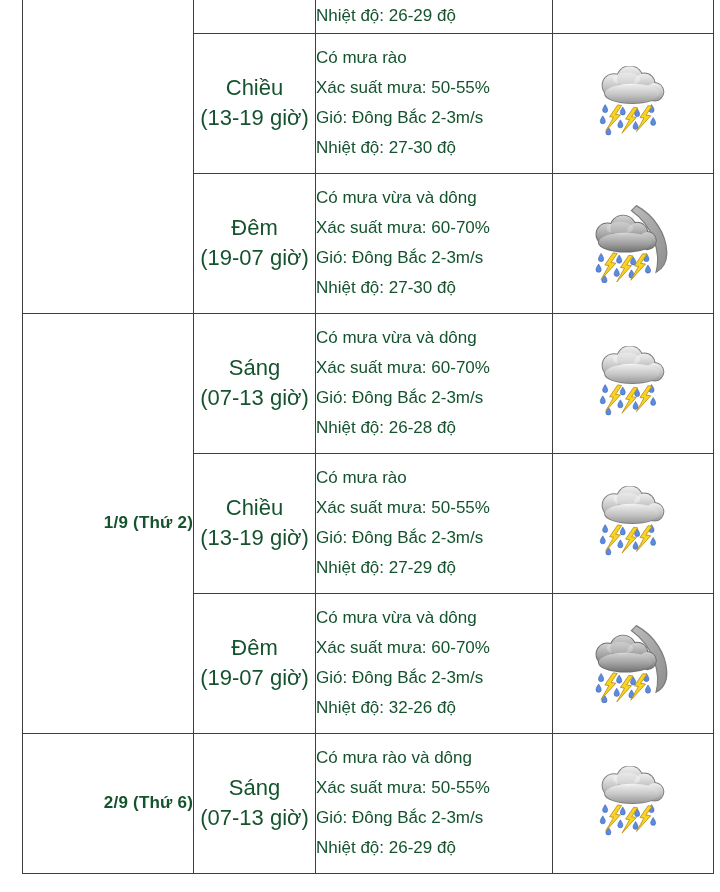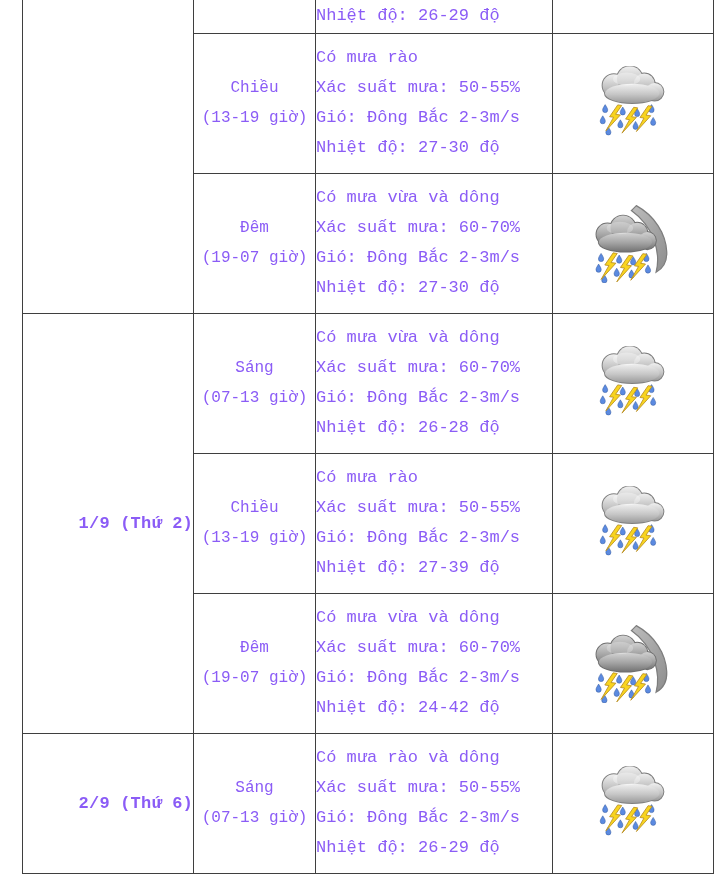--- a/index.html
+++ b/index.html
@@ -2,22 +2,22 @@
 <html lang="vi"><head>
 <meta charset="utf-8">
 <style>
   html,body{margin:0;padding:0;background:#ffffff;}
   .page{
     position:relative;
     width:720px;
     height:892px;
     background:#ffffff;
     overflow:hidden;
-    font-family:Liberation Mono, monospace;
-    color:#8b5cf6;
+    font-family:Liberation Sans, sans-serif;
+    color:#14532d;
   }
   table.wx{
     position:absolute;
     left:22px;
     top:0;
     border-collapse:collapse;
     table-layout:fixed;
     width:691px;
   }
   table.wx td{
@@ -30,21 +30,21 @@
   tr.r-std{height:140px;}
   tr.r-partial td{border-top:none;}
   td.date{
     text-align:right;
     font-weight:bold;
     font-size:17px;
     letter-spacing:.2px;
   }
   td.time{
     text-align:center;
-    font-size:16px;
+    font-size:22px;
     line-height:30px;
   }
   td.desc{
     font-size:17px;
     line-height:30px;
     padding-left:12px;
     padding-right:6px;
   }
   td.icn{text-align:center;}
   td.icn svg{vertical-align:middle;}
@@ -204,38 +204,38 @@
       </tr>
       <tr class="r-std">
         <td class="time">
           <div>Chiều</div>
           <div>(13-19 giờ)</div>
         </td>
         <td class="desc">
           <div>Có mưa rào</div>
           <div>Xác suất mưa: 50-55%</div>
           <div>Gió: Đông Bắc 2-3m/s</div>
-          <div>Nhiệt độ: 27-39 độ</div>
+          <div>Nhiệt độ: 27-29 độ</div>
         </td>
         <td class="icn">
           <svg viewBox="0 0 100 92" width="80" height="74">
               <use href="#sym-storm-day"></use>
             </svg>
         </td>
       </tr>
       <tr class="r-std">
         <td class="time">
           <div>Đêm</div>
           <div>(19-07 giờ)</div>
         </td>
         <td class="desc">
           <div>Có mưa vừa và dông</div>
           <div>Xác suất mưa: 60-70%</div>
           <div>Gió: Đông Bắc 2-3m/s</div>
-          <div>Nhiệt độ: 24-42 độ</div>
+          <div>Nhiệt độ: 32-26 độ</div>
         </td>
         <td class="icn">
           <svg viewBox="0 0 104 96" width="86" height="79">
               <use href="#sym-storm-night"></use>
             </svg>
         </td>
       </tr>
 
       <tr class="r-std">
         <td class="date">2/9 (Thứ 6)</td>

